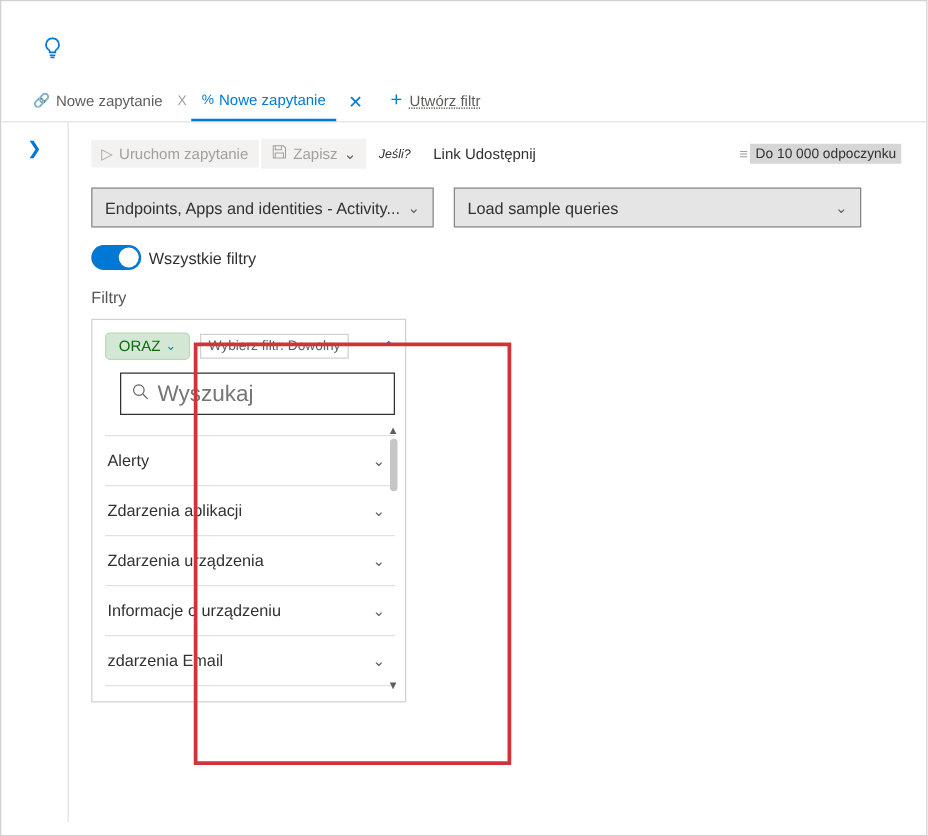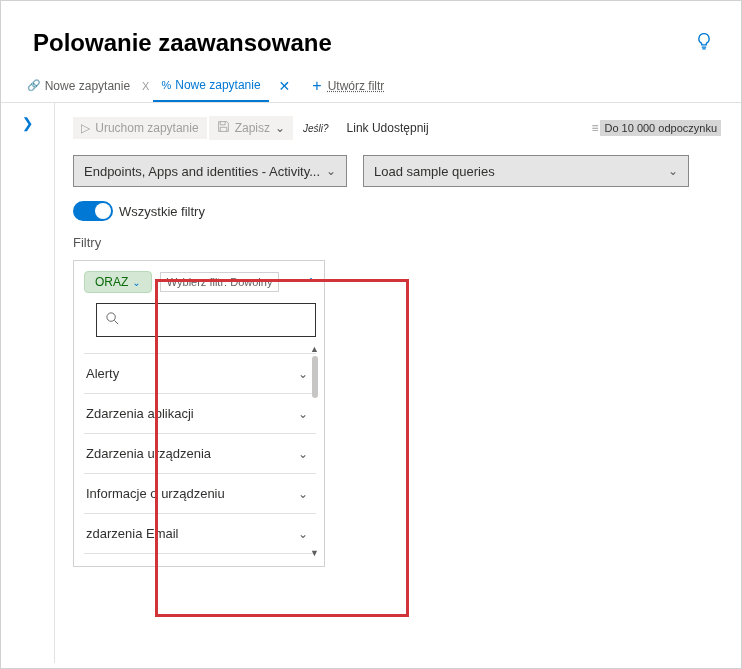--- a/index.html
+++ b/index.html
@@ -211,21 +211,20 @@
   .scroll-arr-dn {
     position: absolute; right: -3px; bottom: -4px;
     font-size: 9px; color: #605e5c;
   }
   svg.icon { width: 13px; height: 13px; }
 </style>
 </head>
 <body>
 
 <div class="header">
-  <h1>Polowanie zaawansowane</h1>
   <span class="bulb">
     <svg class="icon" viewBox="0 0 16 16" style="width:18px;height:18px">
         <path fill="none" stroke="#0078d4" stroke-width="1.2" d="M8 1.5a4.5 4.5 0 0 0-2.6 8.2c.4.3.6.8.6 1.3v.5h4v-.5c0-.5.2-1 .6-1.3A4.5 4.5 0 0 0 8 1.5zM6 13.5h4M6.5 15h3"></path>
       </svg>
   </span>
 </div>
 
 <div class="tabs">
   <div class="tab">
     <span class="tab-icon">🔗</span>
@@ -302,20 +301,21 @@
 
 
       <div class="dropdown">
         <div class="search-box">
           <span style="color:#605e5c;">
             <svg viewBox="0 0 16 16" width="15" height="15">
                 <circle cx="6.5" cy="6.5" r="4.5" fill="none" stroke="#605e5c"></circle>
                 <line x1="10" y1="10" x2="14" y2="14" stroke="#605e5c"></line>
               </svg>
           </span>
+          <input placeholder="Wyszukaj" style="">
         </div>
         <div class="dd-list">
           <span class="scroll-arr-up">▲</span>
           <div class="scroll-ind"></div>
           <div class="dd-item">
             <span>Alerty</span>
             <span class="chev">⌄</span>
           </div>
           <div class="dd-item">
             <span>Zdarzenia aplikacji</span>

